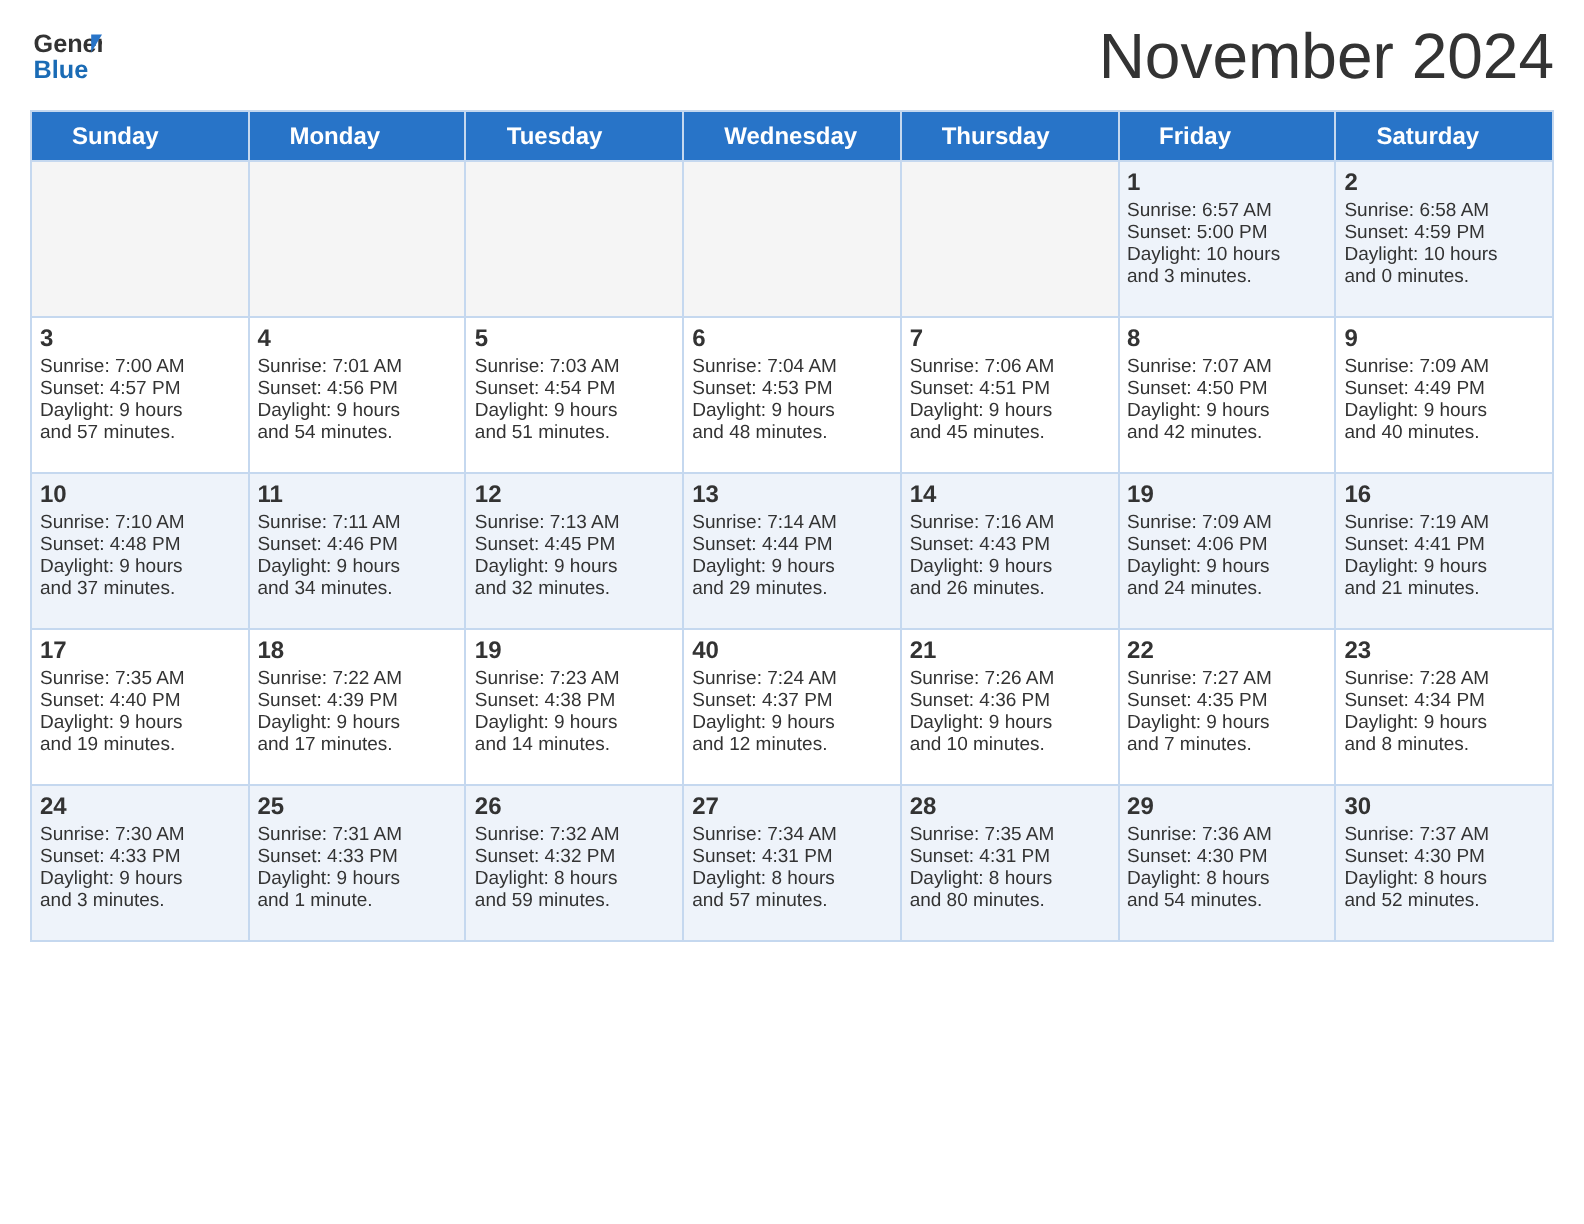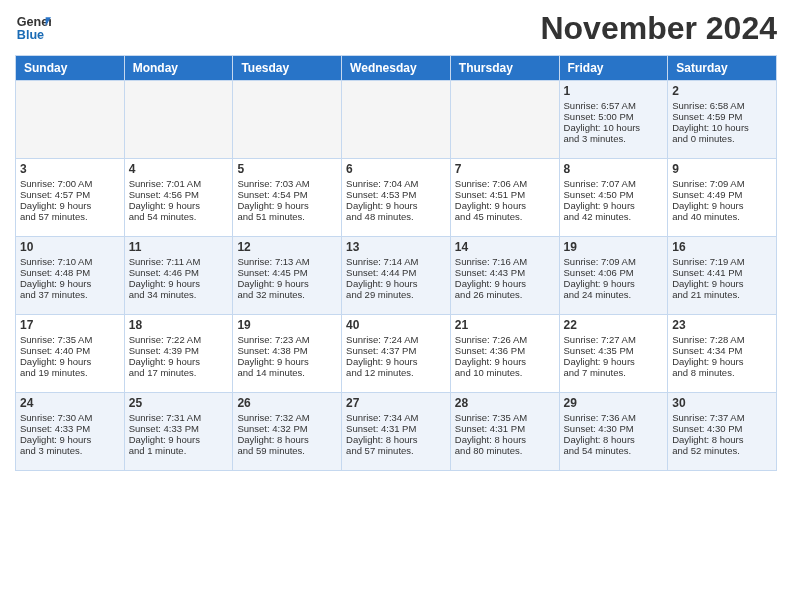--- a/index.html
+++ b/index.html
@@ -27,38 +27,38 @@
     }
     .logo-icon {
       width: 36px;
       height: 36px;
     }
     .title-block {
       text-align: right;
     }
     .month-title {
       font-size: 32px;
-      font-weight: bold;
+      font-weight: normal;
       color: #333;
     }
     .subtitle {
       font-size: 15px;
       color: #555;
     }
     table {
       width: 100%;
       border-collapse: collapse;
       table-layout: fixed;
     }
     thead tr th {
       background: #2874c8;
       color: #fff;
       font-size: 12px;
       font-weight: bold;
-      padding: 5px 8px;
+      padding: 5px 20px;
       text-align: left;
       border: 1px solid #c5d8ef;
     }
     tbody tr td {
       border: 1px solid #c5d8ef;
       vertical-align: top;
       padding: 3px 4px;
       font-size: 9.5px;
       color: #333;
       height: 78px;

